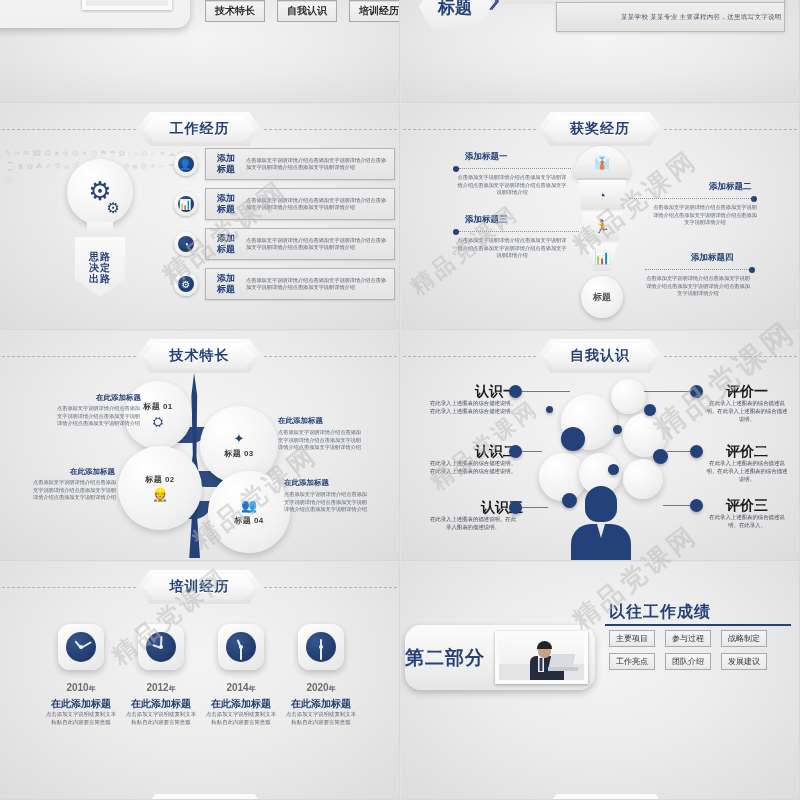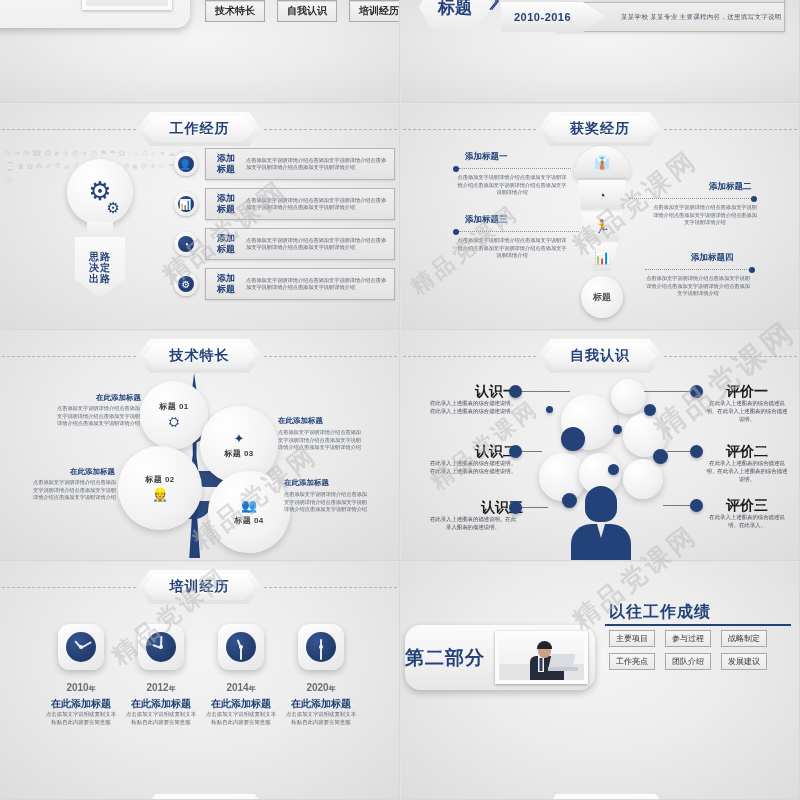--- a/index.html
+++ b/index.html
@@ -275,23 +275,20 @@
 
     <div class="arrow-row" style="left:100px;top:-24px;width:290px;">
       <div class="arrow-bar"></div>
       <div class="arrow-head">
           <span></span>
         </div>
     </div>
 
     <div class="arrow-row" style="left:100px;top:4px;width:290px;">
       <div class="arrow-bar"></div>
-      <div class="arrow-head">
-        <span>2010-2016</span>
-      </div>
       <div class="arrow-txt">某某学校  某某专业   主要课程内容，这里填写文字说明</div>
     </div>
 
   </div>
 
   <div class="slide" style="left:0;top:104px;width:400px;height:226px;">
 
     <div class="sec-title-wrap" style="top:8px;">
       <div class="dotline"></div>
       <div class="hexo">
@@ -446,21 +443,21 @@
           </div>
       </div>
       <div class="dotline"></div>
     </div>
 
     <div class="trunk" style="left:186px;top:42px;width:18px;height:185px;clip-path:polygon(45% 0,62% 12%,58% 45%,80% 62%,62% 78%,78% 100%,18% 100%,34% 76%,16% 60%,38% 44%,30% 12%);"></div>
     <div class="trunk" style="left:162px;top:96px;width:46px;height:16px;border-radius:0 0 40px 40px;opacity:.95;"></div>
     <div class="trunk" style="left:190px;top:140px;width:46px;height:16px;border-radius:0 0 40px 40px;opacity:.95;"></div>
     <div class="trunk" style="left:160px;top:170px;width:52px;height:18px;border-radius:0 0 44px 44px;opacity:.95;"></div>
 
-    <div class="leaf" style="left:140px;top:50px;width:68px;height:68px;align-items:center;">
+    <div class="leaf" style="left:124px;top:50px;width:68px;height:68px;align-items:center;">
       <b>标题 01</b>
       <i>⛭</i>
     </div>
     <div class="leaf" style="left:118px;top:115px;width:84px;height:84px;">
       <b>标题 02</b>
       <i>👷</i>
     </div>
     <div class="leaf" style="left:200px;top:75px;width:78px;height:78px;">
       <b style="order:2;">标题 03</b>
       <i style="order:1;margin:0 0 2px 0;">✦</i>

